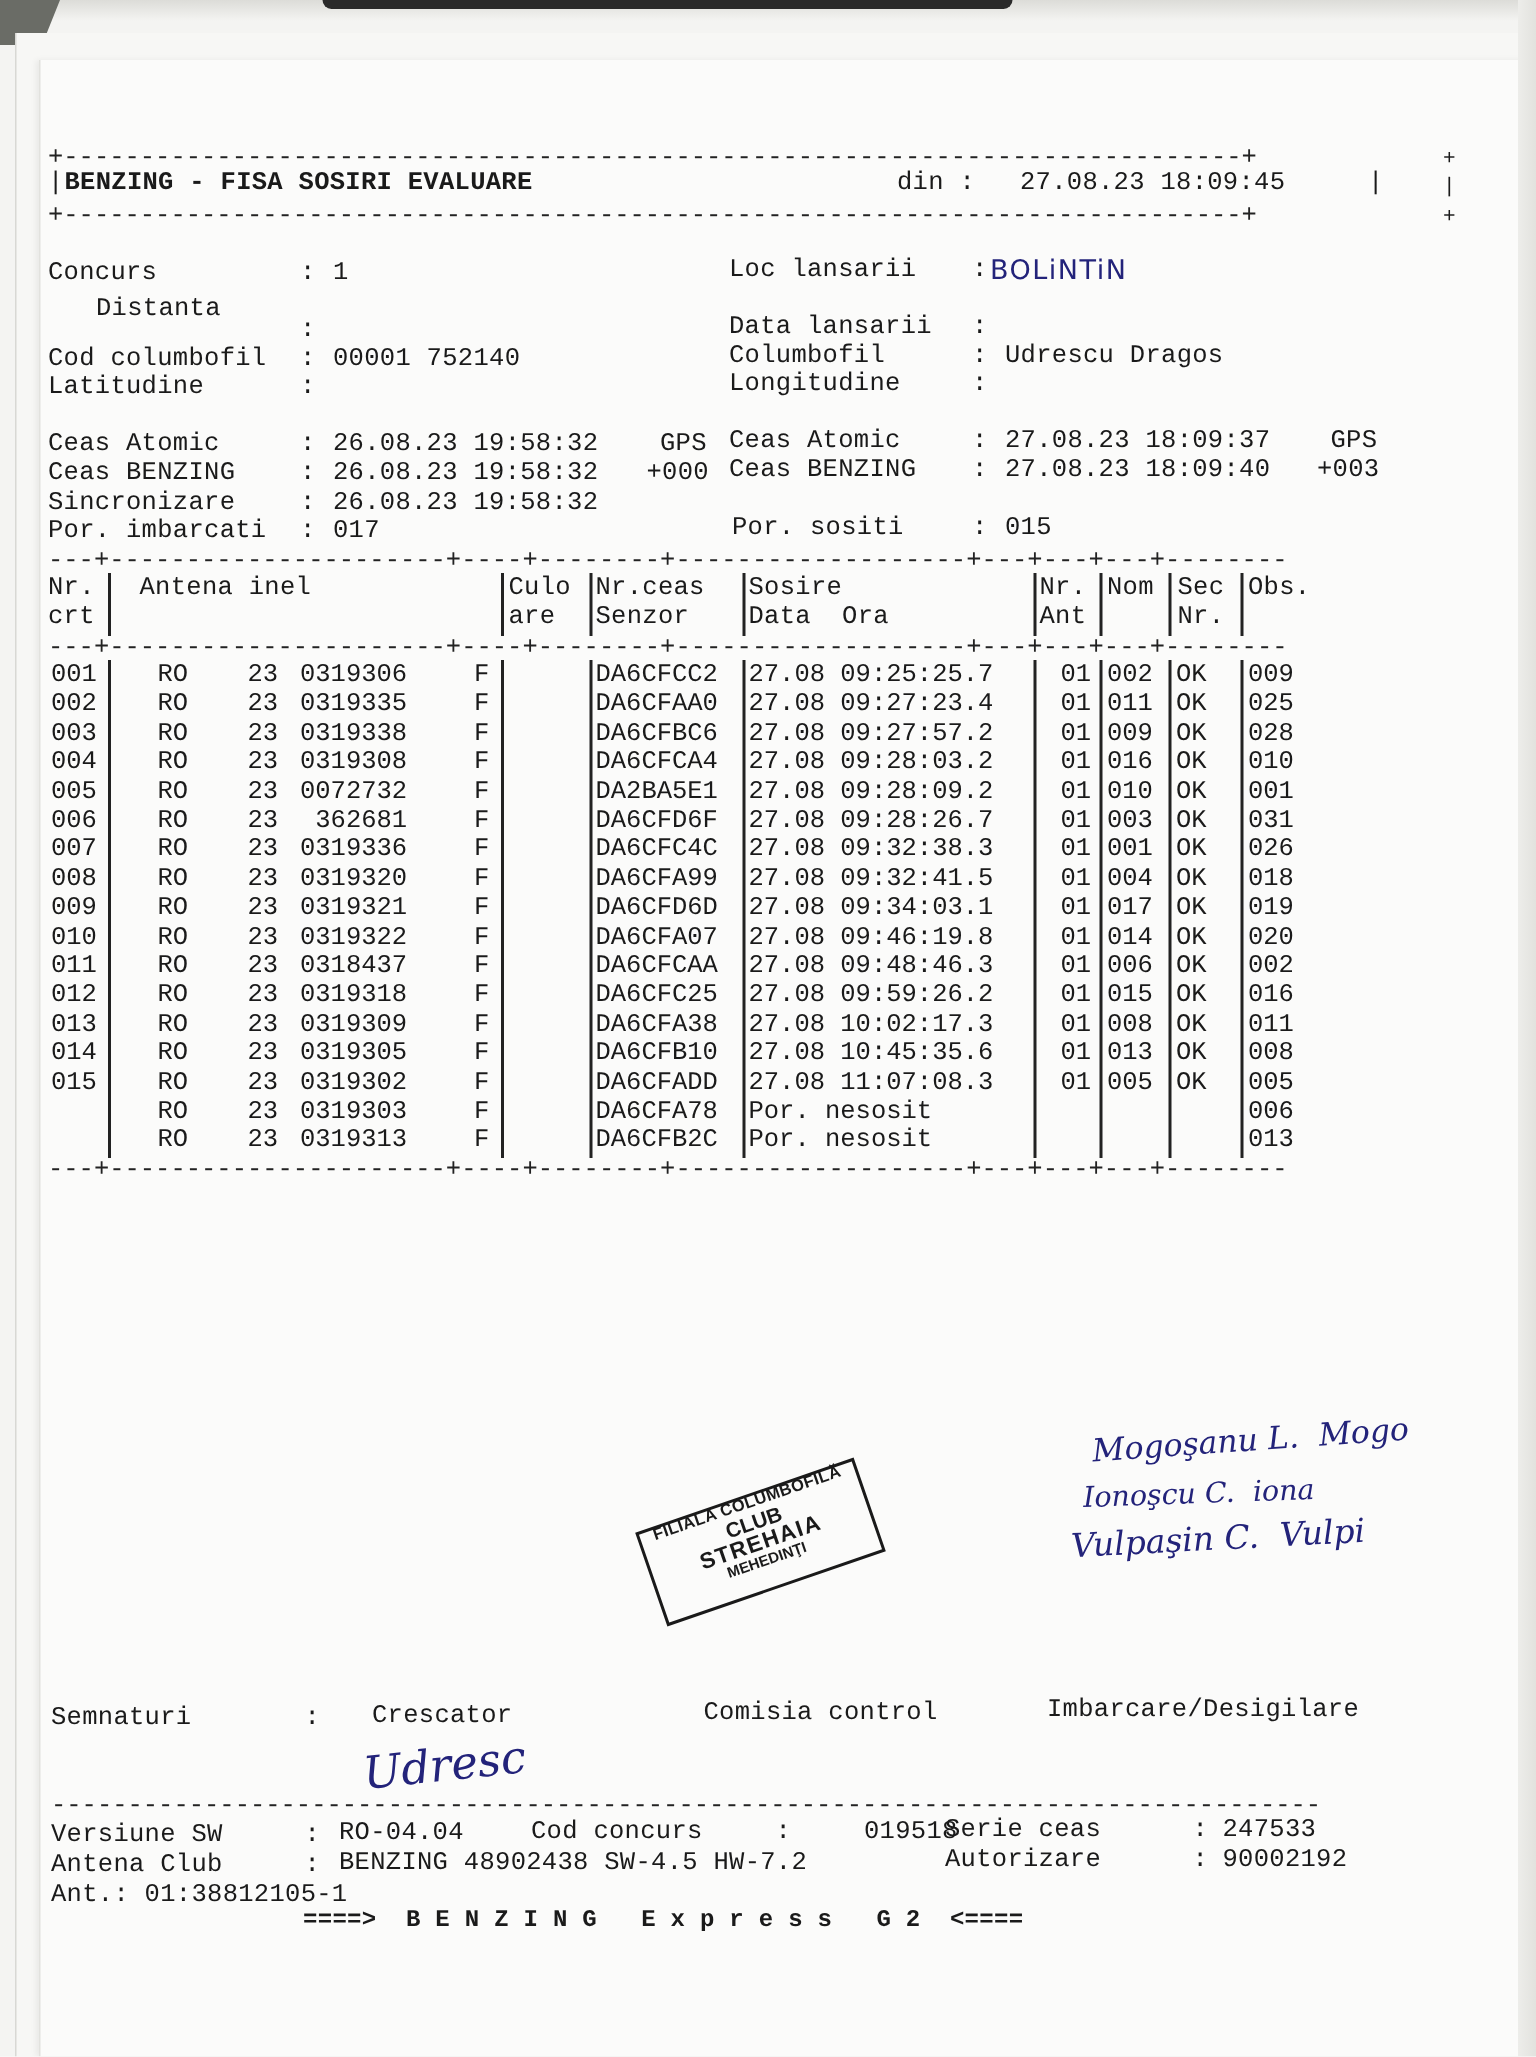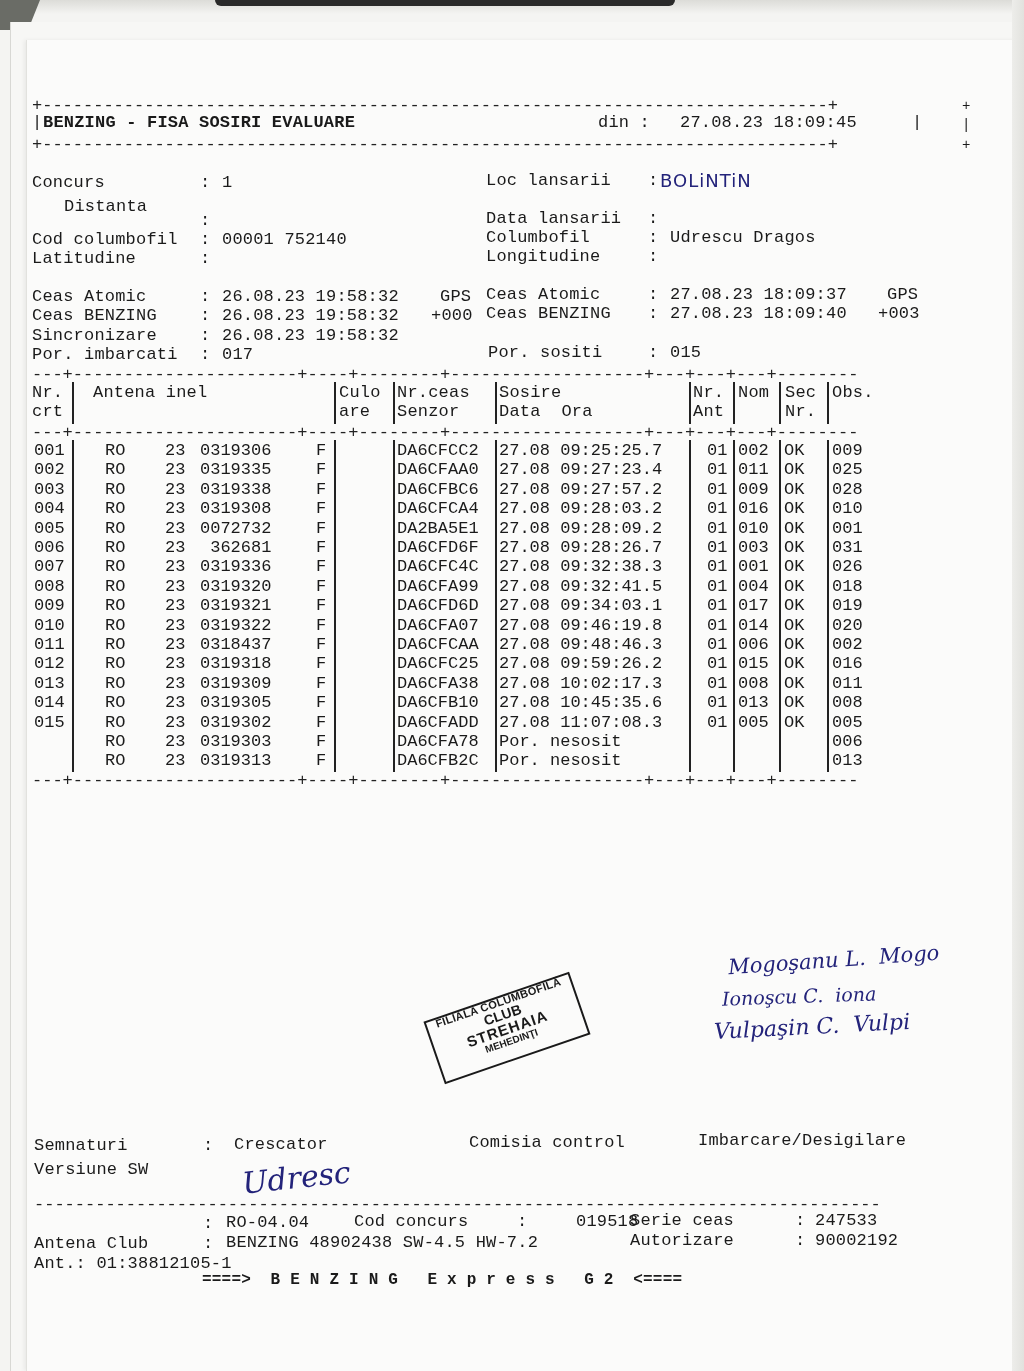--- a/index.html
+++ b/index.html
@@ -190,30 +190,30 @@
   <span class="s4">MEHEDINŢI</span>
 </div>
 
 <div class="hand" style="left:728px;top:948px;font-size:21px;transform:rotate(-4deg);">Mogoşanu L.  Mogo</div>
 <div class="hand" style="left:722px;top:985px;font-size:19px;transform:rotate(-2deg);">Ionoşcu C.  iona</div>
 <div class="hand" style="left:714px;top:1014px;font-size:22px;transform:rotate(-3deg);">Vulpaşin C.  Vulpi</div>
 
 <div>
   <div class="t" style="left:34px;top:1136px;">Semnaturi</div>
   <div class="t" style="left:203px;top:1136px;">:</div>
-  <div class="t" style="left:234px;top:1135px;">Crescator</div>
+  <div class="t" style="left:248px;top:1135px;">Crescator</div>
   <div class="t" style="left:469px;top:1133px;">Comisia control</div>
   <div class="t" style="left:698px;top:1131px;">Imbarcare/Desigilare</div>
   <div class="hand" style="left:242px;top:1160px;font-size:30px;transform:rotate(-6deg);">Udresc</div>
 </div>
 
 <div class="rule" style="left:34px;top:1196px;">-----------------------------------------------------------------------------------</div>
 
 <div>
-  <div class="t" style="left:34px;top:1160px;">Versiune SW</div>
+  <div class="t" style="left:34px;top:1214px;">Versiune SW</div>
   <div class="t" style="left:203px;top:1214px;">:</div>
   <div class="t" style="left:226px;top:1213px;">RO-04.04</div>
   <div class="t" style="left:354px;top:1212px;">Cod concurs</div>
   <div class="t" style="left:517px;top:1212px;">:</div>
   <div class="t" style="left:538px;top:1212px;margin-left:38px;">019518</div>
   <div class="t" style="left:630px;top:1211px;">Serie ceas</div>
   <div class="t" style="left:795px;top:1211px;">:</div>
   <div class="t" style="left:815px;top:1211px;">247533</div>
 
   <div class="t" style="left:34px;top:1234px;">Antena Club</div>

